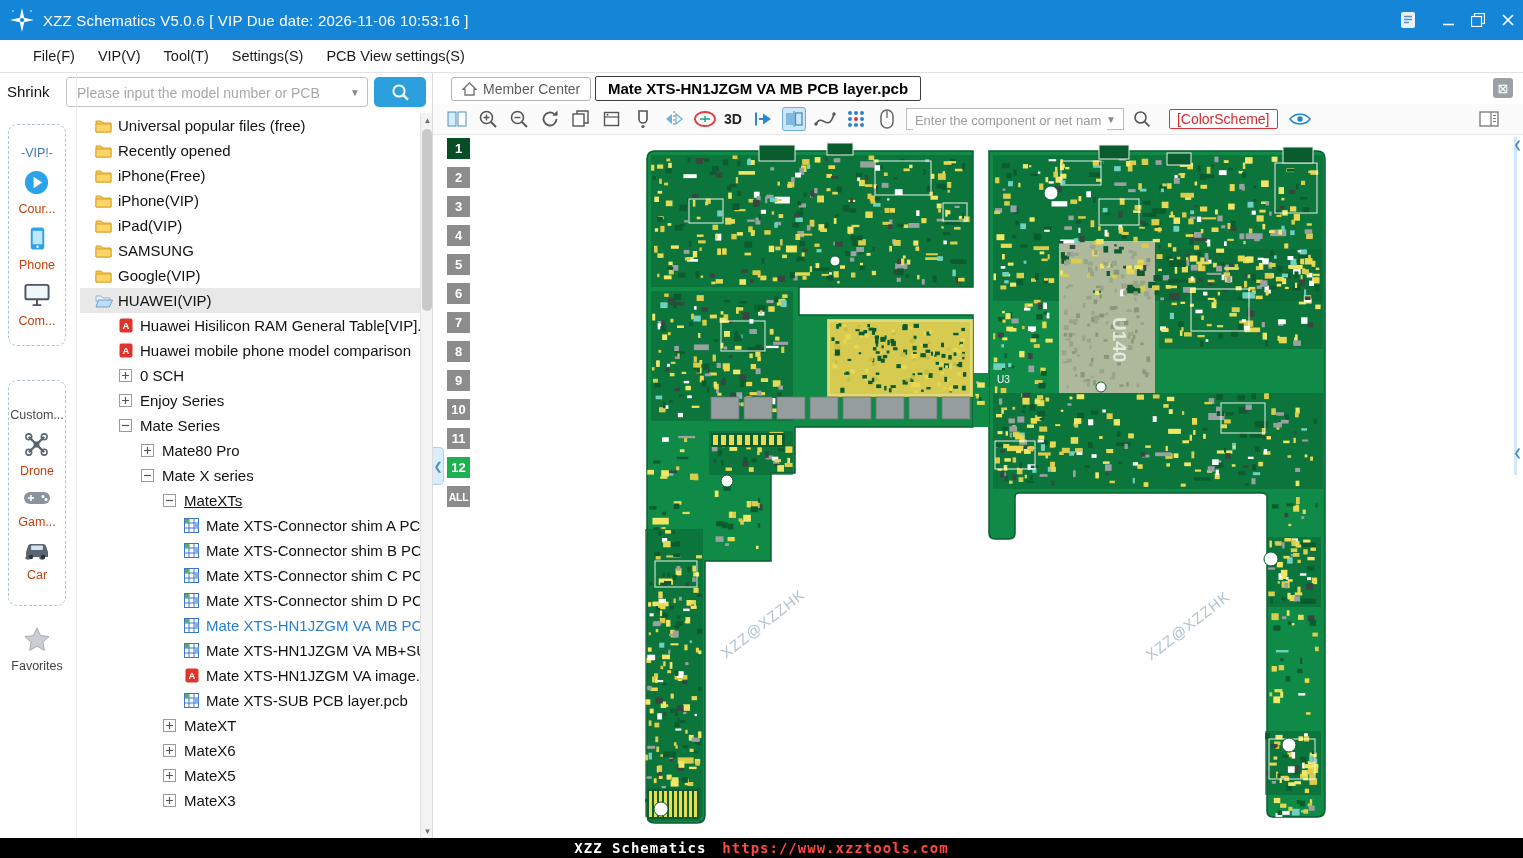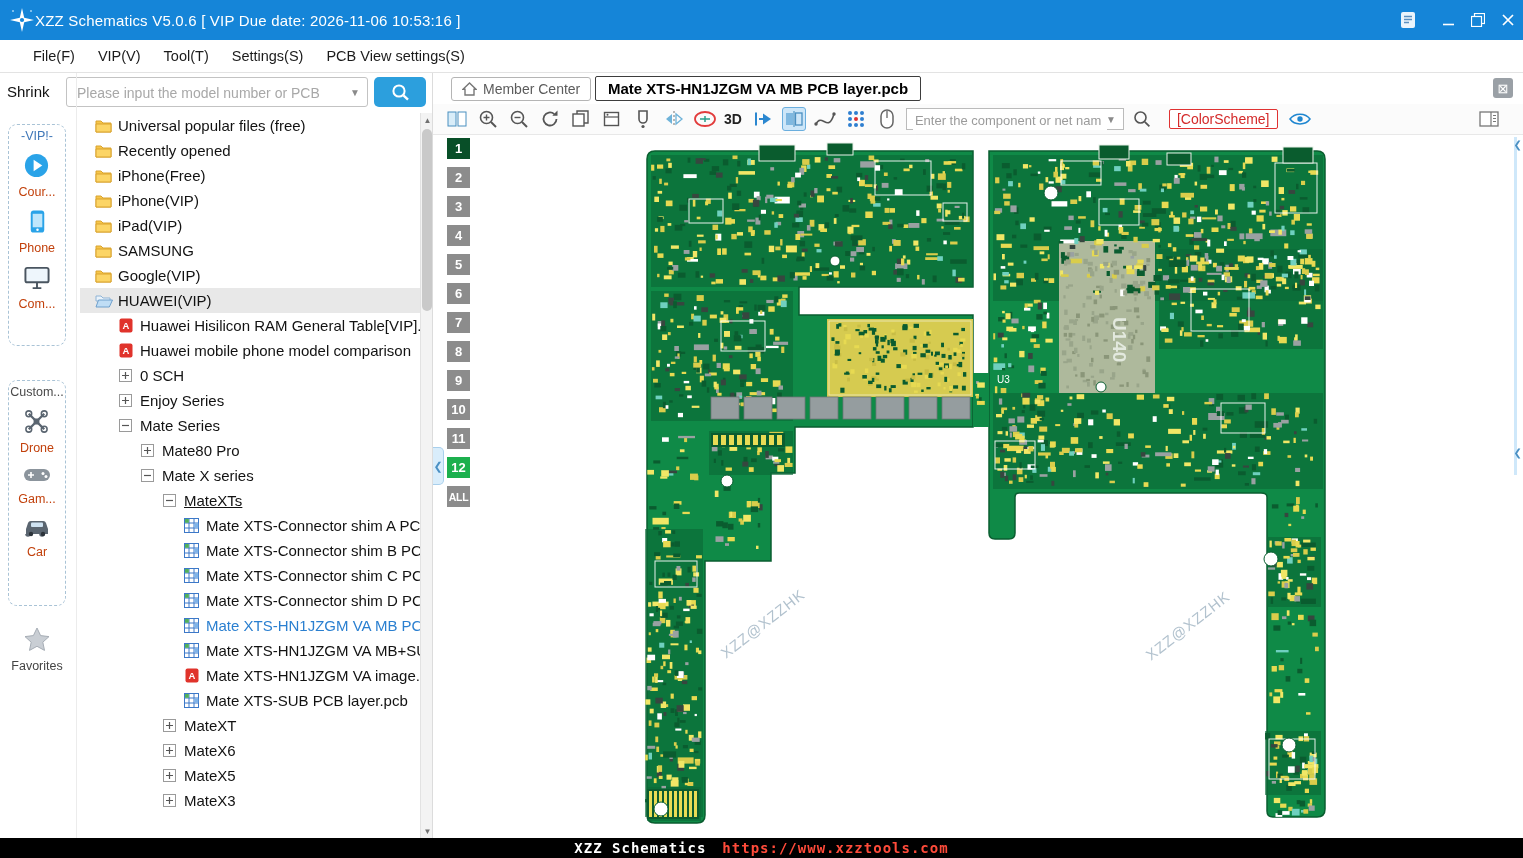--- a/index.html
+++ b/index.html
@@ -2,40 +2,40 @@
 <html><head>
 <meta charset="utf-8">
 <style>
   html,body{margin:0;padding:0;background:#fff;}
   body{width:1523px;height:858px;overflow:hidden;font-family:"Liberation Sans",sans-serif;-webkit-font-smoothing:antialiased;}
   #app{position:absolute;width:1523px;height:858px;background:#fff;overflow:hidden;}
 
   
   .titlebar{position:absolute;left:0;top:0;width:1523px;height:40px;background:#1585d8;display:flex;align-items:center;color:#fff;}
   .titlebar .logo{margin-left:9px;width:26px;height:26px;display:flex;align-items:center;justify-content:center;}
-  .titlebar .ttl{margin-left:0;font-size:15px;letter-spacing:.2px;}
+  .titlebar .ttl{margin-left:8px;font-size:15px;letter-spacing:.2px;}
   .win-btns{position:absolute;right:0;top:0;height:40px;display:flex;align-items:center;}
   .win-btn{width:30px;height:40px;display:flex;align-items:center;justify-content:center;cursor:default;}
   .clip-btn{width:34px;height:40px;display:flex;align-items:center;justify-content:center;margin-right:8px;}
 
   
   .menubar{position:absolute;left:0;top:40px;width:1523px;height:33px;background:#fff;border-bottom:1px solid #e3e3e3;display:flex;align-items:center;padding-left:28px;box-sizing:border-box;}
   .menu-item{font-size:14.5px;color:#1b1b1b;margin-right:13px;padding:3px 5px;}
 
   
   .shrink{position:absolute;left:7px;top:83px;font-size:15px;color:#111;}
   .model-combo{position:absolute;left:66px;top:77px;width:302px;height:30px;border:1px solid #c3c3c3;border-radius:3px;background:#fff;box-sizing:border-box;}
   .model-combo input{position:absolute;left:8px;top:2px;width:270px;height:24px;border:none;outline:none;font-size:14px;color:#444;font-family:"Liberation Sans",sans-serif;}
   .model-combo input::placeholder{color:#a8a8a8;}
   .combo-caret{position:absolute;right:7px;top:9px;font-size:10px;color:#8a8a8a;}
   .search-btn{position:absolute;left:374px;top:77px;width:52px;height:30px;background:#2c9fdd;border-radius:5px;display:flex;align-items:center;justify-content:center;}
 
   
   .side-sep{position:absolute;left:76px;top:73px;width:1px;height:765px;background:#ececec;}
-  .side-group{position:absolute;left:8px;width:58px;border:1px dashed #a9c3d6;border-radius:9px;background:#fff;display:flex;flex-direction:column;align-items:center;box-sizing:border-box;}
+  .side-group{position:absolute;left:8px;width:58px;border:1px dashed #a9c3d6;border-radius:9px;background:#fff;display:flex;flex-direction:column;align-items:center;box-sizing:border-box;justify-content:center;}
   .side-group .hdr{font-size:12.5px;margin-top:4px;}
   .hdr-vip{color:#3f77b8;}
   .hdr-custom{color:#4a4a4a;}
   .side-item{display:flex;flex-direction:column;align-items:center;margin-top:9px;}
   .side-item .lbl{font-size:12.5px;color:#c2410c;margin-top:2px;max-width:54px;overflow:hidden;white-space:nowrap;}
   .favorites{position:absolute;left:8px;top:626px;width:58px;display:flex;flex-direction:column;align-items:center;}
   .favorites .lbl{font-size:12.5px;color:#444;margin-top:2px;}
 
   
   .tree{position:absolute;left:80px;top:113px;width:340px;height:725px;overflow:hidden;background:#fff;}

